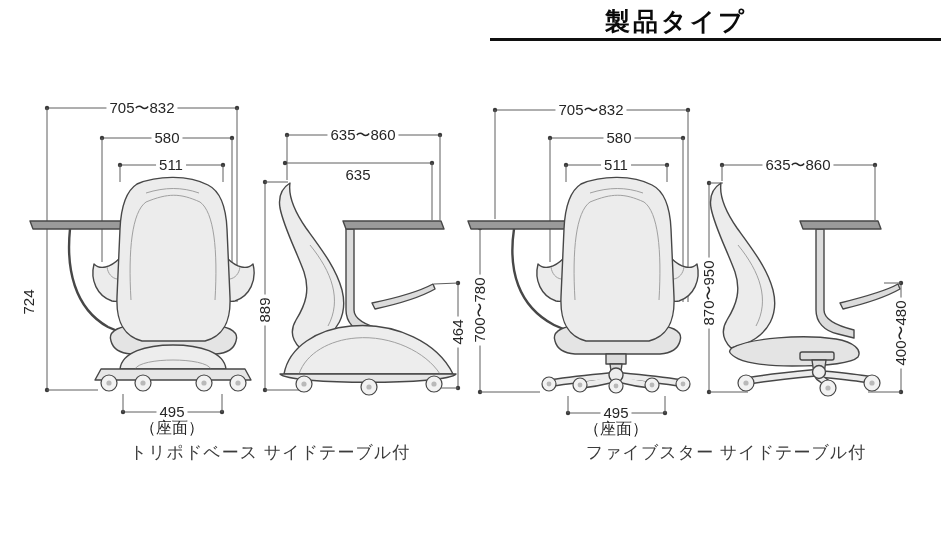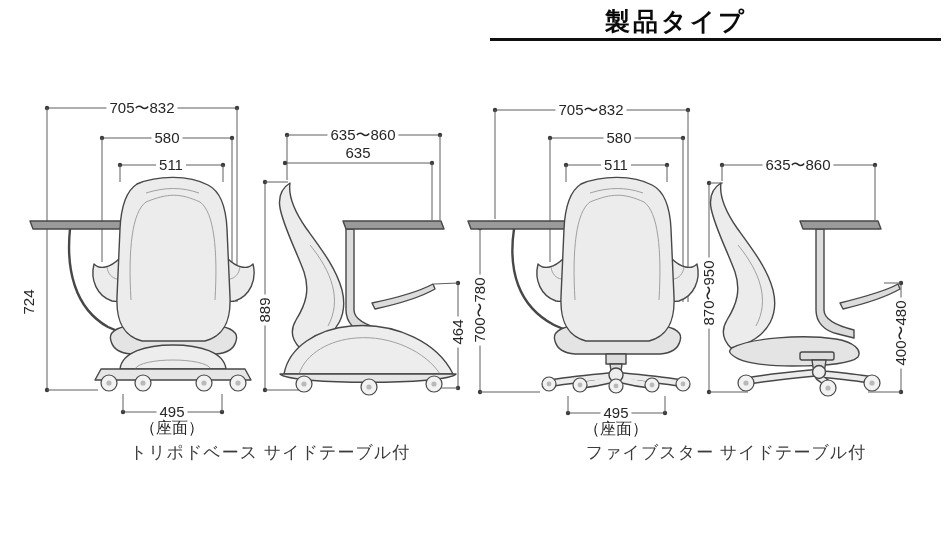--- a/index.html
+++ b/index.html
@@ -252,21 +252,21 @@
   </svg>
 
   <span class="dim" style="left:142px;top:108px;">705〜832</span>
   <span class="dim" style="left:167px;top:138px;">580</span>
   <span class="dim" style="left:171px;top:165px;">511</span>
   <span class="dim rot" style="left:29px;top:302px;">724</span>
   <span class="dim" style="left:172px;top:412px;">495</span>
   <span class="dim note" style="left:172px;top:428px;">（座面）</span>
 
   <span class="dim" style="left:363px;top:135px;">635〜860</span>
-  <span class="dim" style="left:358px;top:153px;">635</span>
+  <span class="dim" style="left:358px;top:175px;">635</span>
   <span class="dim rot" style="left:265px;top:310px;">889</span>
   <span class="dim rot" style="left:458px;top:332px;">464</span>
 
   <span class="dim" style="left:591px;top:110px;">705〜832</span>
   <span class="dim" style="left:619px;top:138px;">580</span>
   <span class="dim" style="left:616px;top:165px;">511</span>
   <span class="dim rot" style="left:480px;top:310px;">700〜780</span>
   <span class="dim" style="left:616px;top:413px;">495</span>
   <span class="dim note" style="left:616px;top:429px;">（座面）</span>
 

